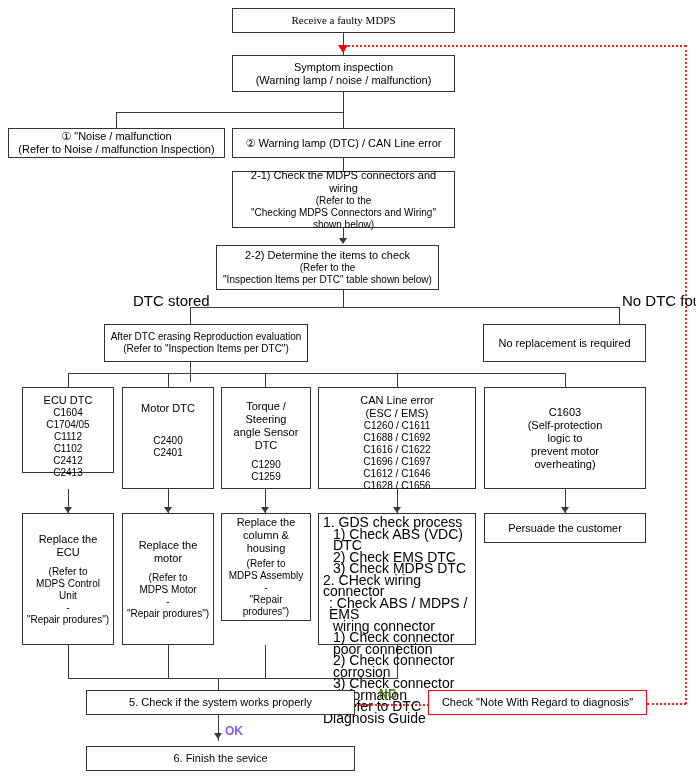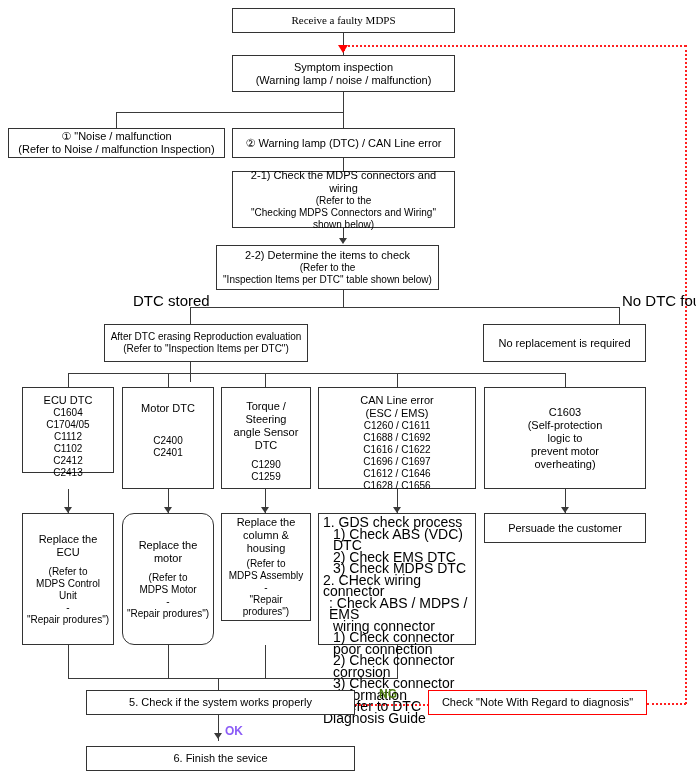--- a/index.html
+++ b/index.html
@@ -227,21 +227,21 @@
 
   <div class="box" style="left:22px;top:513px;width:92px;height:132px;">
     <span class="t">Replace the ECU</span>
     <span class="gap"></span>
     <span class="t small">(Refer to</span>
     <span class="t small">MDPS Control Unit</span>
     <span class="t small">-</span>
     <span class="t small">"Repair produres")</span>
   </div>
 
-  <div class="box" style="left:122px;top:513px;width:92px;height:132px;border-radius:12px;">
+  <div class="box" style="left:122px;top:513px;width:92px;height:132px;">
     <span class="t">Replace the motor</span>
     <span class="gap"></span>
     <span class="t small">(Refer to</span>
     <span class="t small">MDPS Motor</span>
     <span class="t small">-</span>
     <span class="t small">"Repair produres")</span>
   </div>
 
   <div class="box" style="left:221px;top:513px;width:90px;height:108px;">
     <span class="t">Replace the</span>

